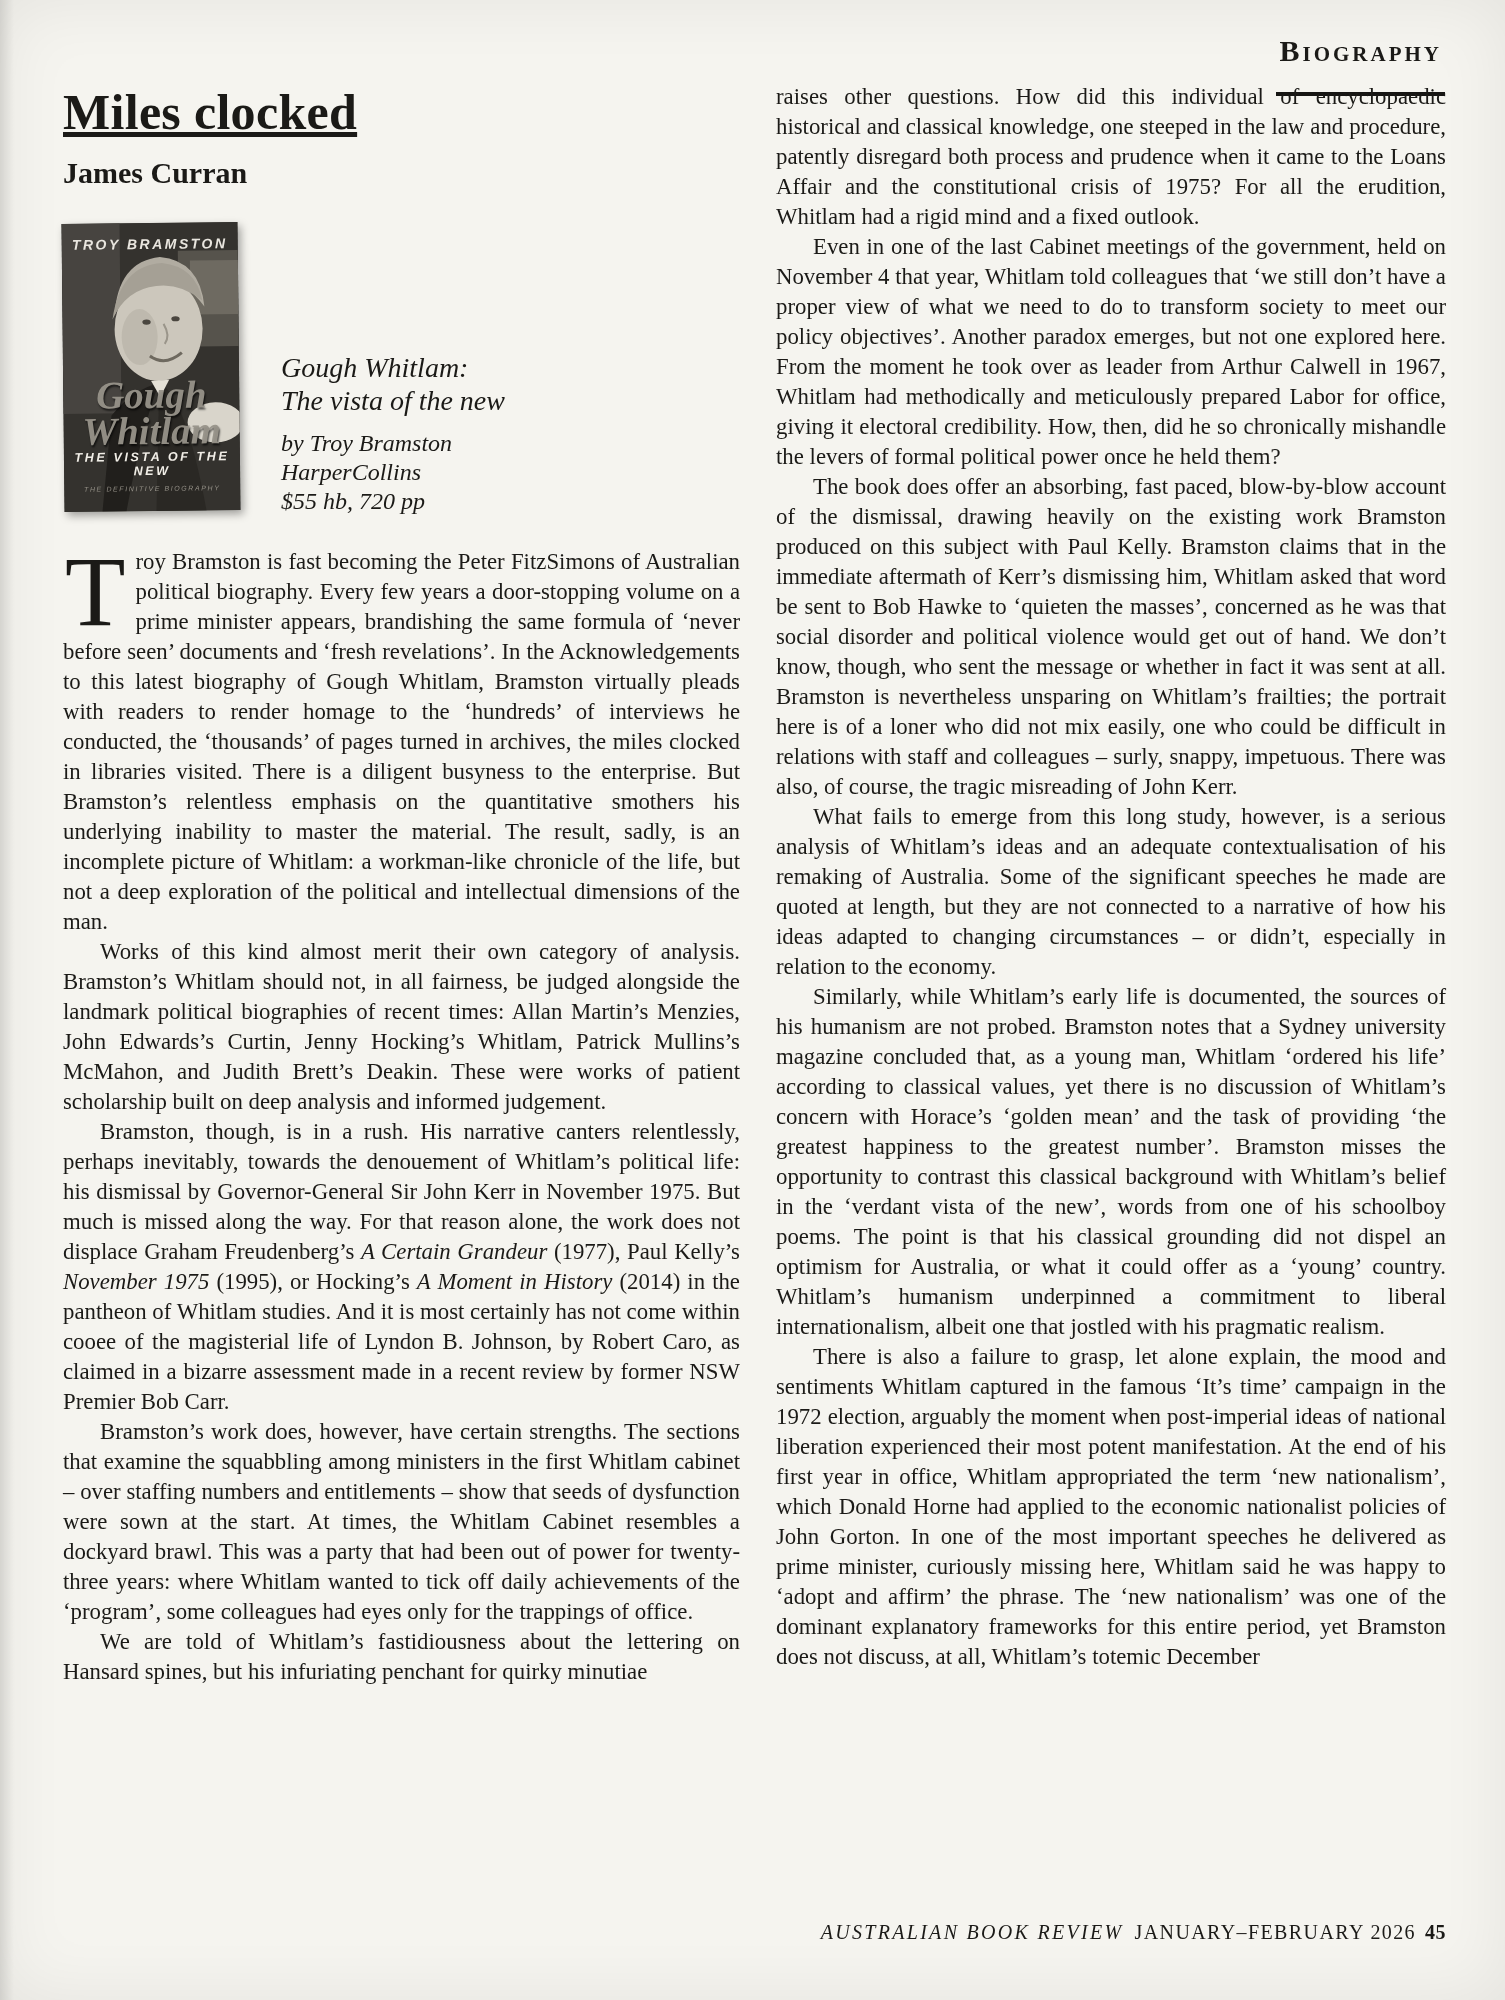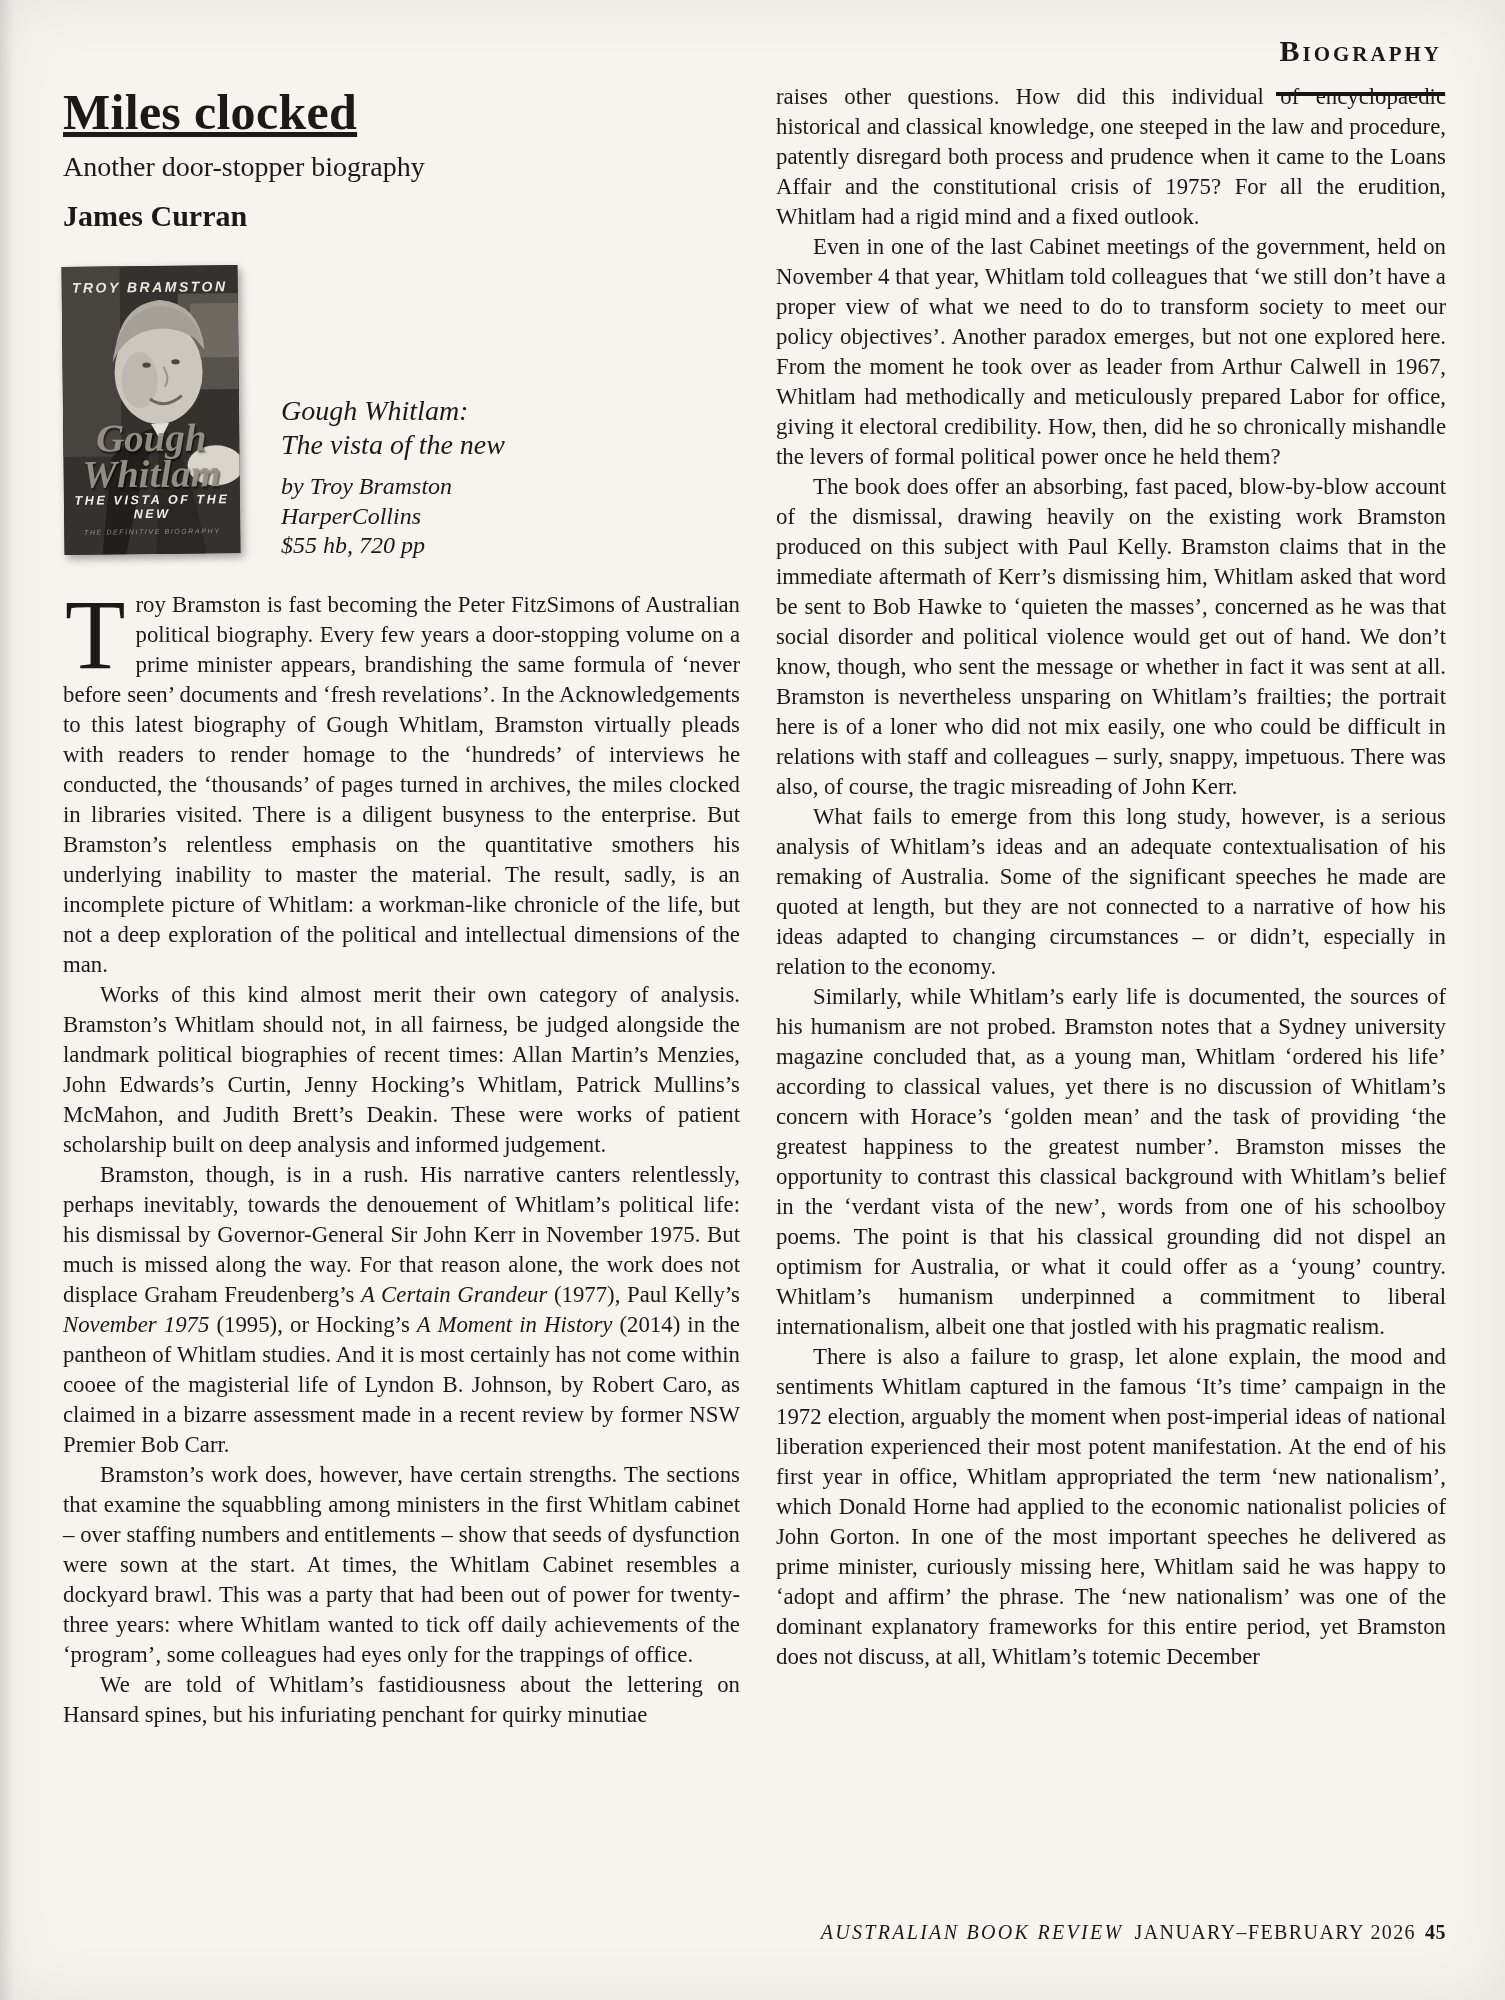--- a/index.html
+++ b/index.html
@@ -102,21 +102,20 @@
 <body>
 
 <div class="page">
 
   <div class="section-label">Biography</div>
 
   <div class="columns">
 
     <div class="col-left">
       <h1 class="article-title">Miles clocked</h1>
-      <div class="subtitle">Another door-stopper biography</div>
       <div class="byline">James Curran</div>
 
       <div class="book-block">
         <div class="cover">
           <svg width="176" height="288" viewBox="0 0 176 288" aria-hidden="true">
             <rect width="176" height="288" fill="#34322e"></rect>
             <rect x="0" y="0" width="58" height="190" fill="#474440"></rect>
             <rect x="116" y="28" width="60" height="96" fill="#56534c"></rect>
             <rect x="128" y="38" width="48" height="54" fill="#6e6a61"></rect>
             <ellipse cx="152" cy="200" rx="28" ry="20" fill="#d9d5cb"></ellipse>

